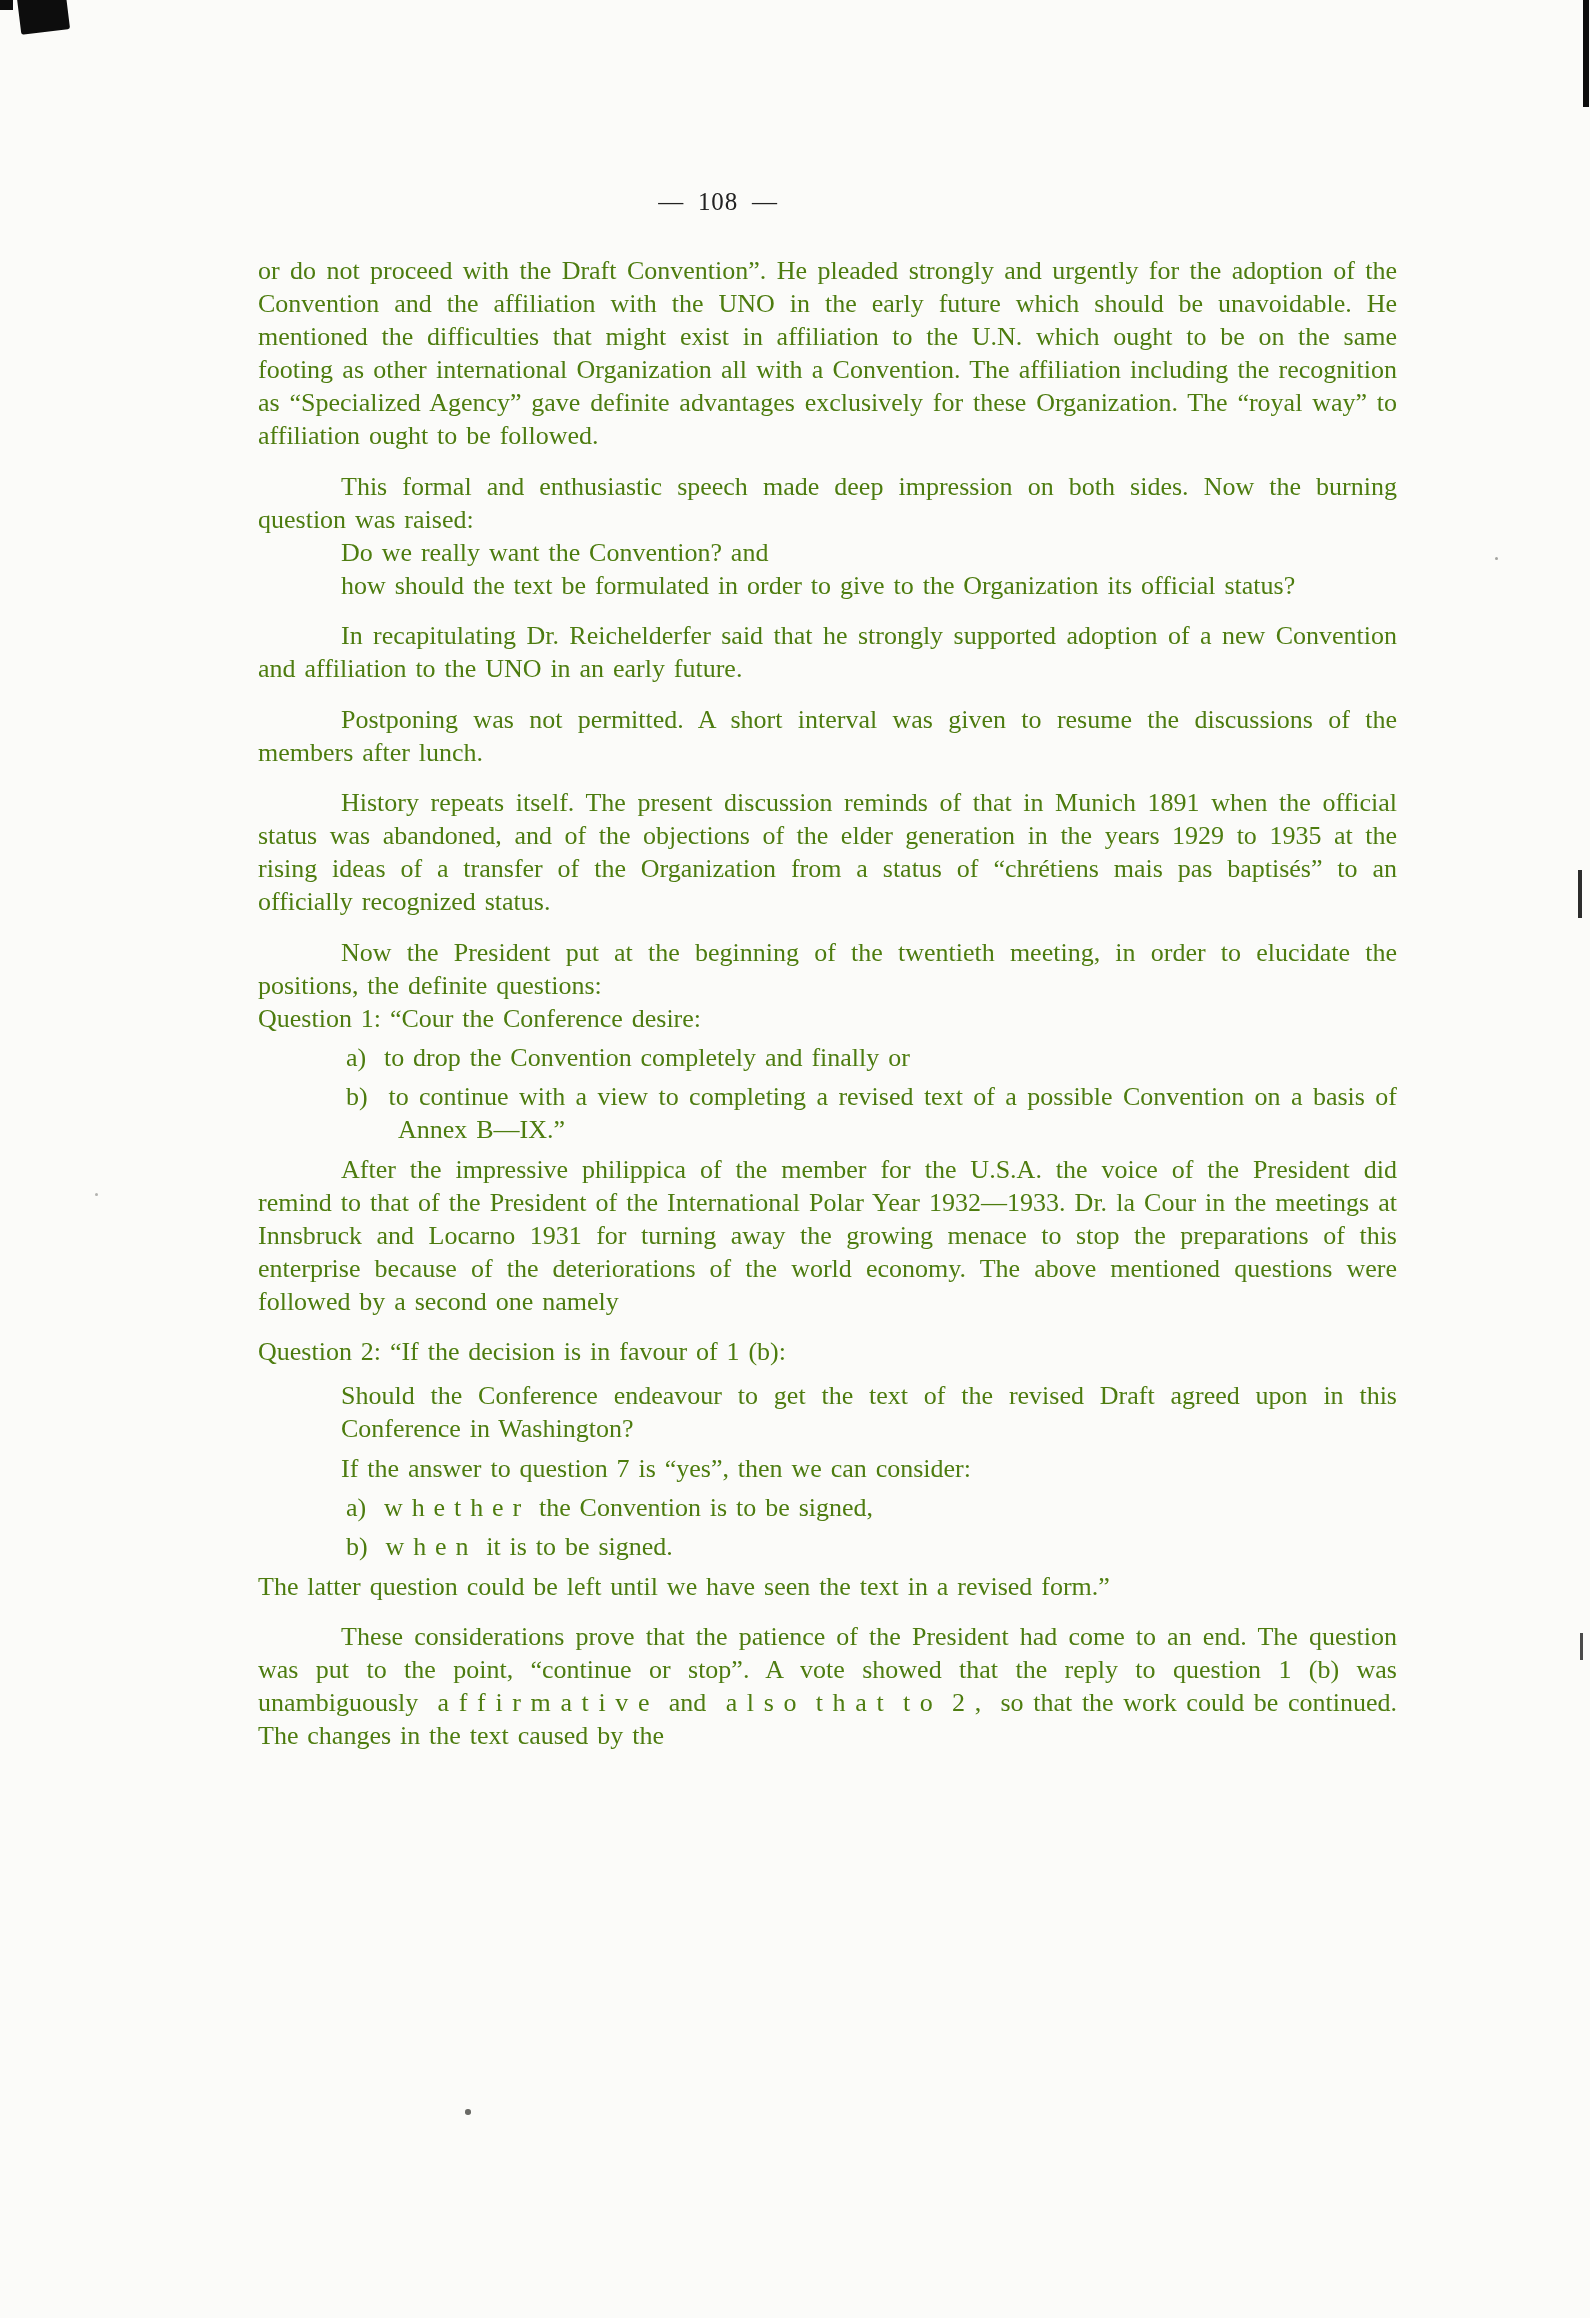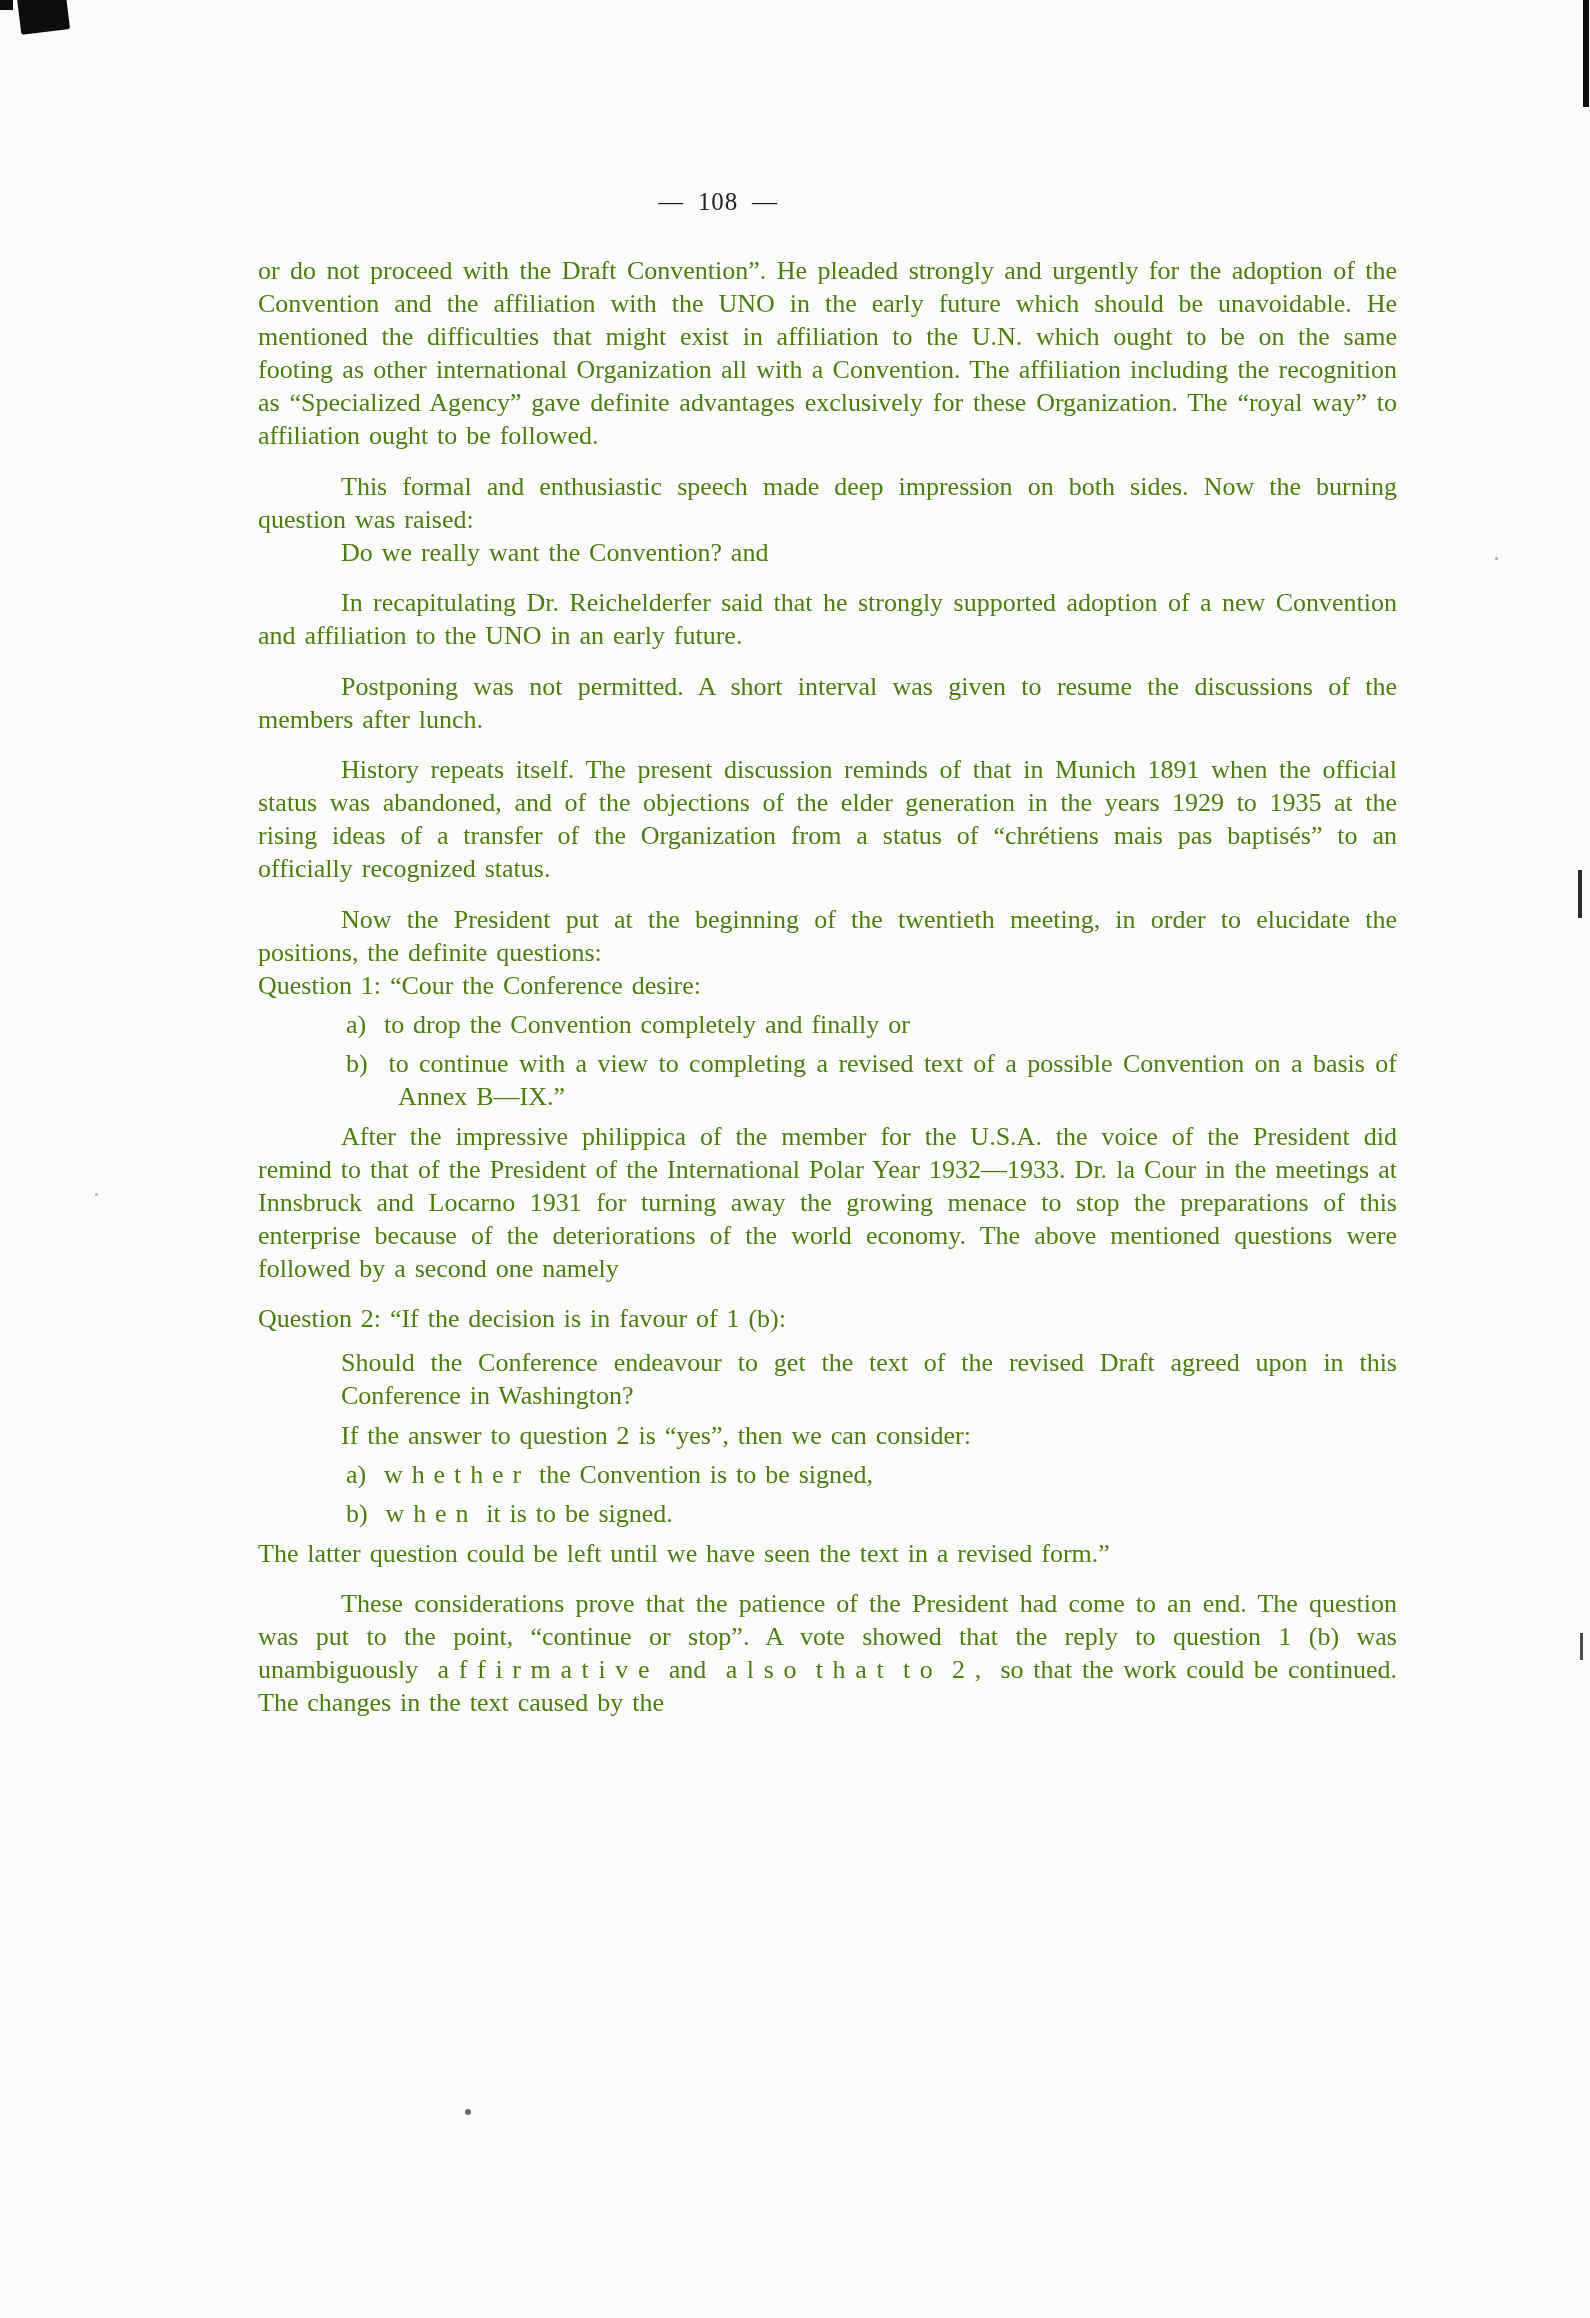--- a/index.html
+++ b/index.html
@@ -113,41 +113,42 @@
   <div class="page-number">—&nbsp;&nbsp;108&nbsp;&nbsp;—</div>
 
   <div class="body-text">
 
     <p class="gap">or do not proceed with the Draft Convention”. He pleaded strongly and urgently for the adoption of the Convention and the affiliation with the UNO in the early future which should be unavoidable. He mentioned the difficulties that might exist in affiliation to the U.N. which ought to be on the same footing as other international Organization all with a Convention. The affiliation including the recognition as “Specialized Agency” gave definite advantages exclusively for these Organization. The “royal way” to affiliation ought to be followed.</p>
 
     <p class="indent">This formal and enthusiastic speech made deep impression on both sides. Now the burning question was raised:</p>
 
     <div class="sub-block gap">
       <p>Do we really want the Convention? and</p>
+      <p>how should the text be formulated in order to give to the Organization its official status?</p>
     </div>
 
     <p class="indent gap">In recapitulating Dr.&nbsp;Reichelderfer said that he strongly supported adoption of a new Convention and affiliation to the UNO in an early future.</p>
 
     <p class="indent gap">Postponing was not permitted. A short interval was given to resume the discussions of the members after lunch.</p>
 
     <p class="indent gap">History repeats itself. The present discussion reminds of that in Munich 1891 when the official status was abandoned, and of the objections of the elder generation in the years 1929 to 1935 at the rising ideas of a transfer of the Organization from a status of “chrétiens mais pas baptisés” to an officially recognized status.</p>
 
     <p class="indent">Now the President put at the beginning of the twentieth meeting, in order to elucidate the positions, the definite questions:</p>
     <p class="gap-sm">Question 1: “Cour the Conference desire:</p>
 
     <p class="list-item">a)&nbsp; to drop the Convention completely and finally or</p>
     <p class="list-item gap">b)&nbsp; to continue with a view to completing a revised text of a possible Convention on a basis of Annex B—IX.”</p>
 
     <p class="indent gap">After the impressive philippica of the member for the U.S.A. the voice of the President did remind to that of the President of the International Polar Year 1932—1933. Dr. la Cour in the meetings at Innsbruck and Locarno 1931 for turning away the growing menace to stop the preparations of this enterprise because of the deteriorations of the world economy. The above mentioned questions were followed by a second one namely</p>
 
     <p class="gap-md">Question 2: “If the decision is in favour of 1 (b):</p>
 
     <div class="sub-block">
       <p class="gap-sm">Should the Conference endeavour to get the text of the revised Draft agreed upon in this Conference in Washington?</p>
-      <p class="gap-sm">If the answer to question 2 is “yes”, then we can consider:</p>
+      <p class="gap-sm">If the answer to question 7 is “yes”, then we can consider:</p>
     </div>
 
     <p class="list-item">a)&nbsp; w&nbsp;h&nbsp;e&nbsp;t&nbsp;h&nbsp;e&nbsp;r &nbsp;the Convention is to be signed,</p>
     <p class="list-item">b)&nbsp; w&nbsp;h&nbsp;e&nbsp;n &nbsp;it is to be signed.</p>
 
     <p class="latter gap">The latter question could be left until we have seen the text in a revised form.”</p>
 
     <p class="indent">These considerations prove that the patience of the President had come to an end. The question was put to the point, “continue or stop”. A vote showed that the reply to question 1 (b) was unambiguously &nbsp;a&nbsp;f&nbsp;f&nbsp;i&nbsp;r&nbsp;m&nbsp;a&nbsp;t&nbsp;i&nbsp;v&nbsp;e&nbsp; and &nbsp;a&nbsp;l&nbsp;s&nbsp;o &nbsp;t&nbsp;h&nbsp;a&nbsp;t &nbsp;t&nbsp;o&nbsp; 2&nbsp;, &nbsp;so that the work could be continued. The changes in the text caused by the</p>
 
   </div>

